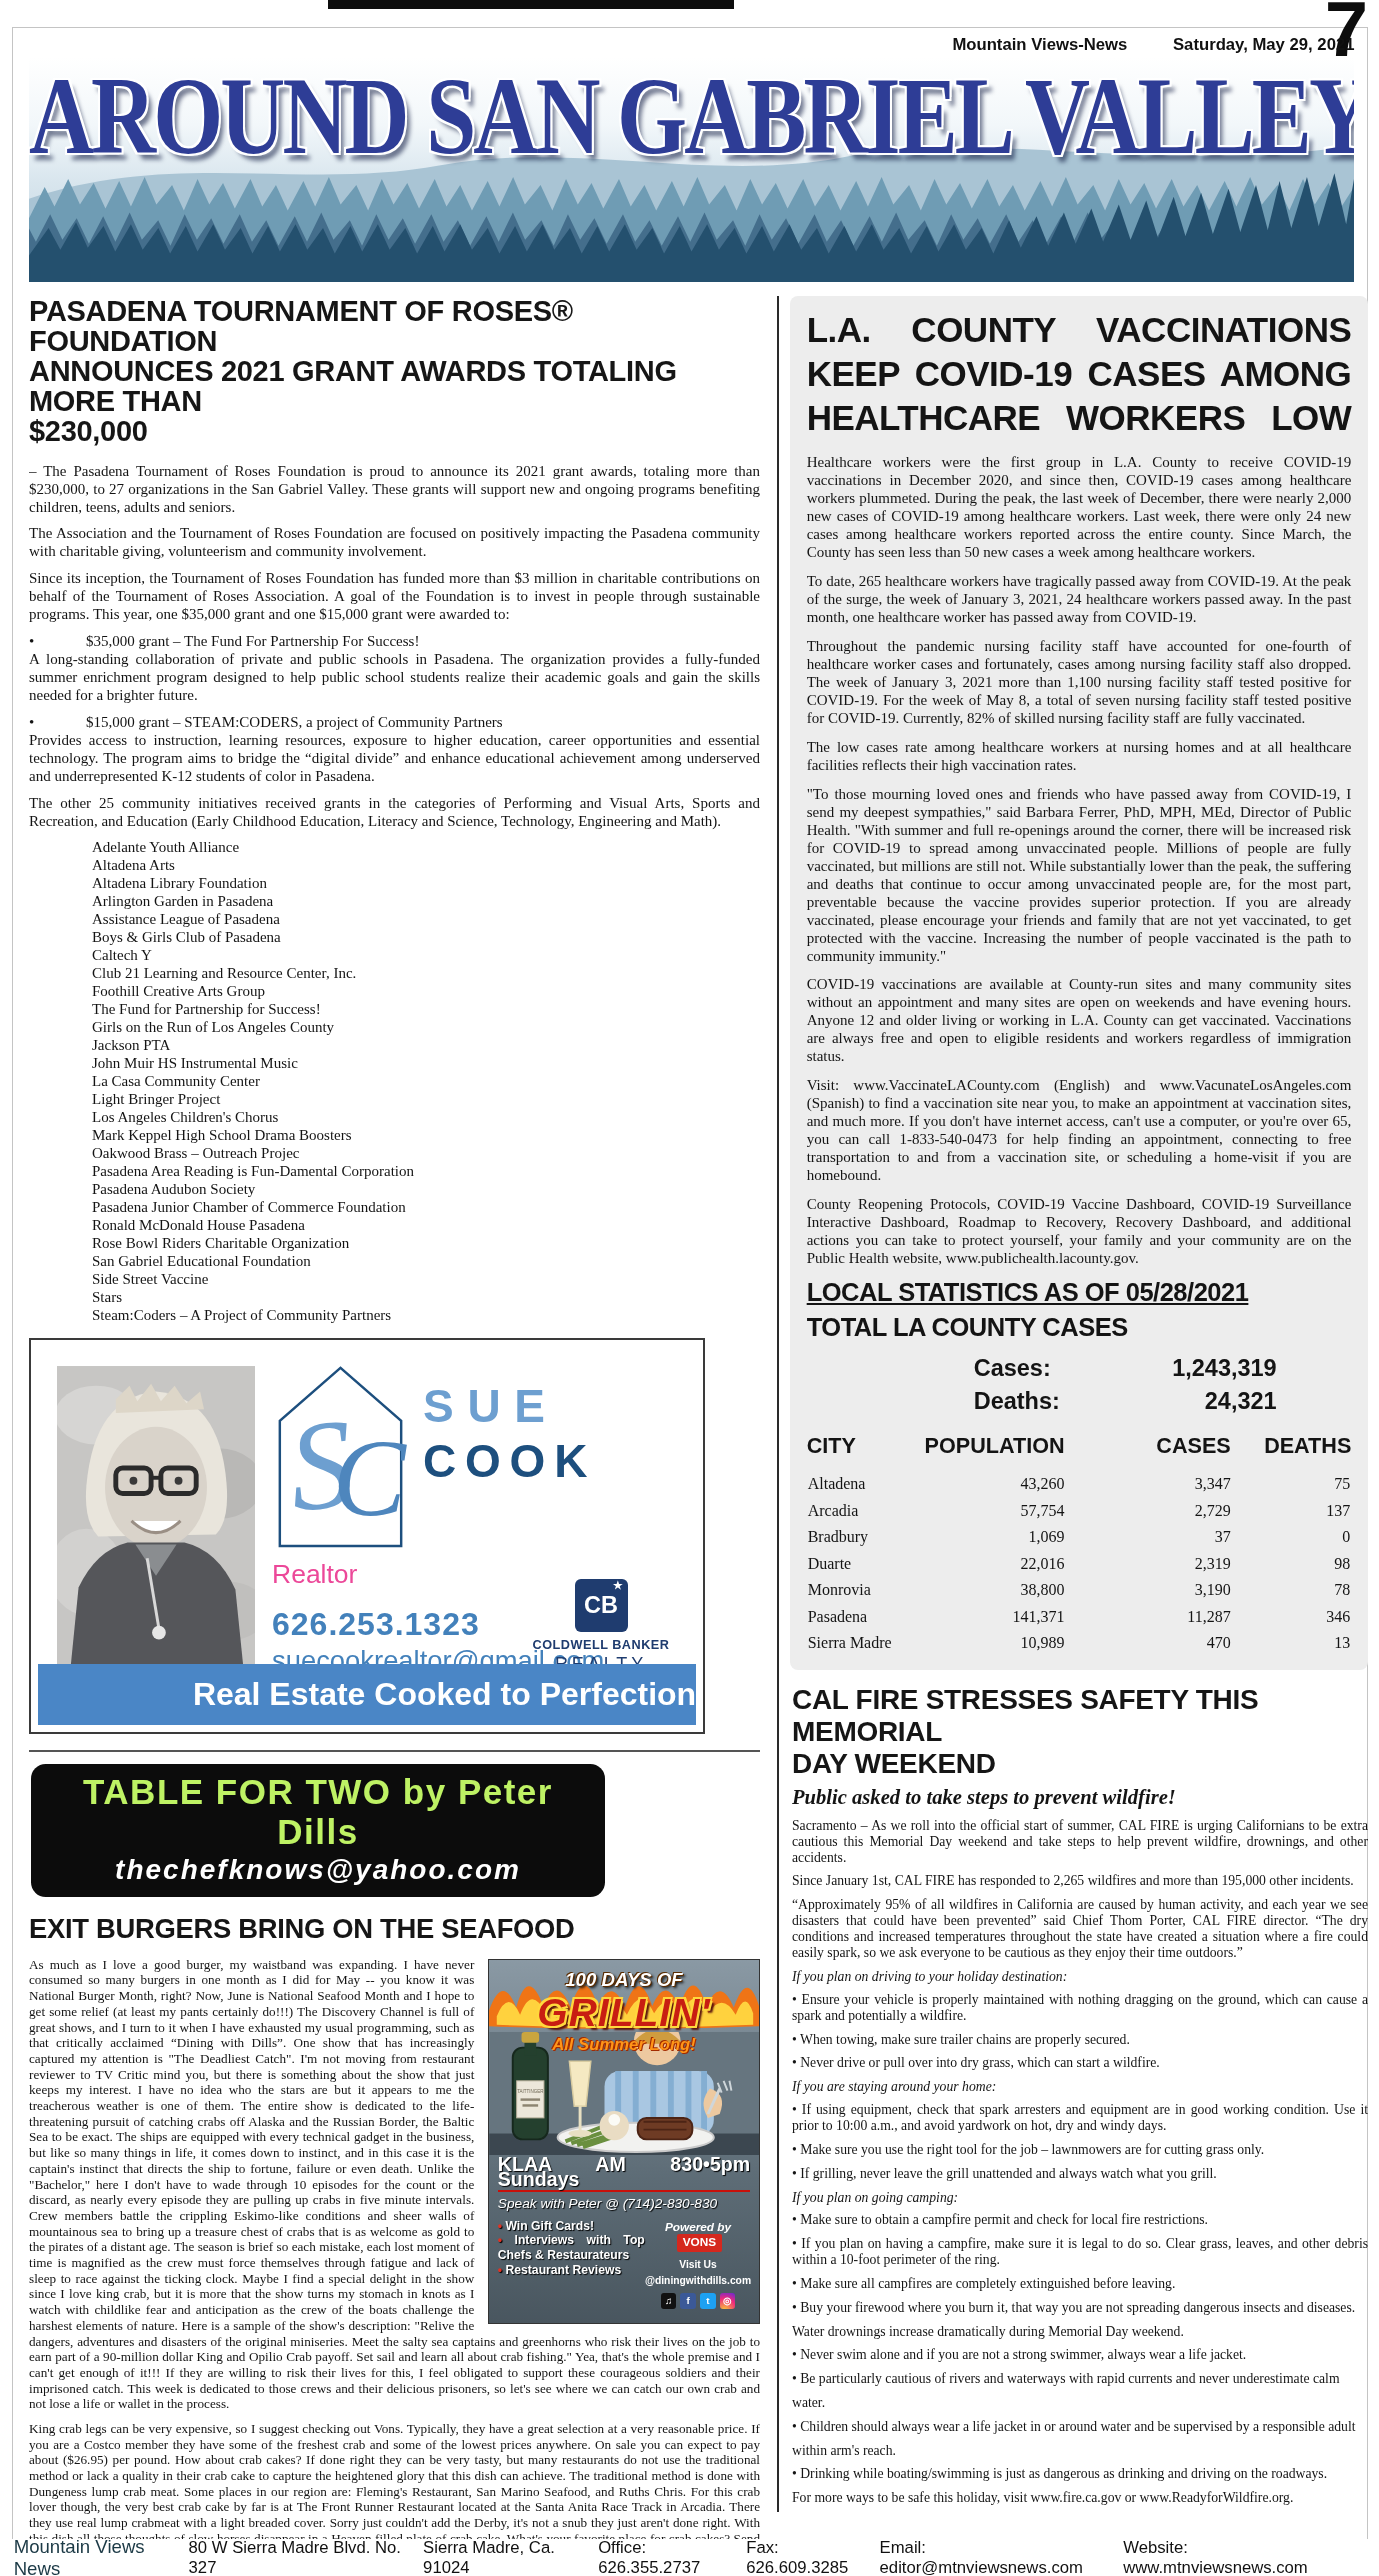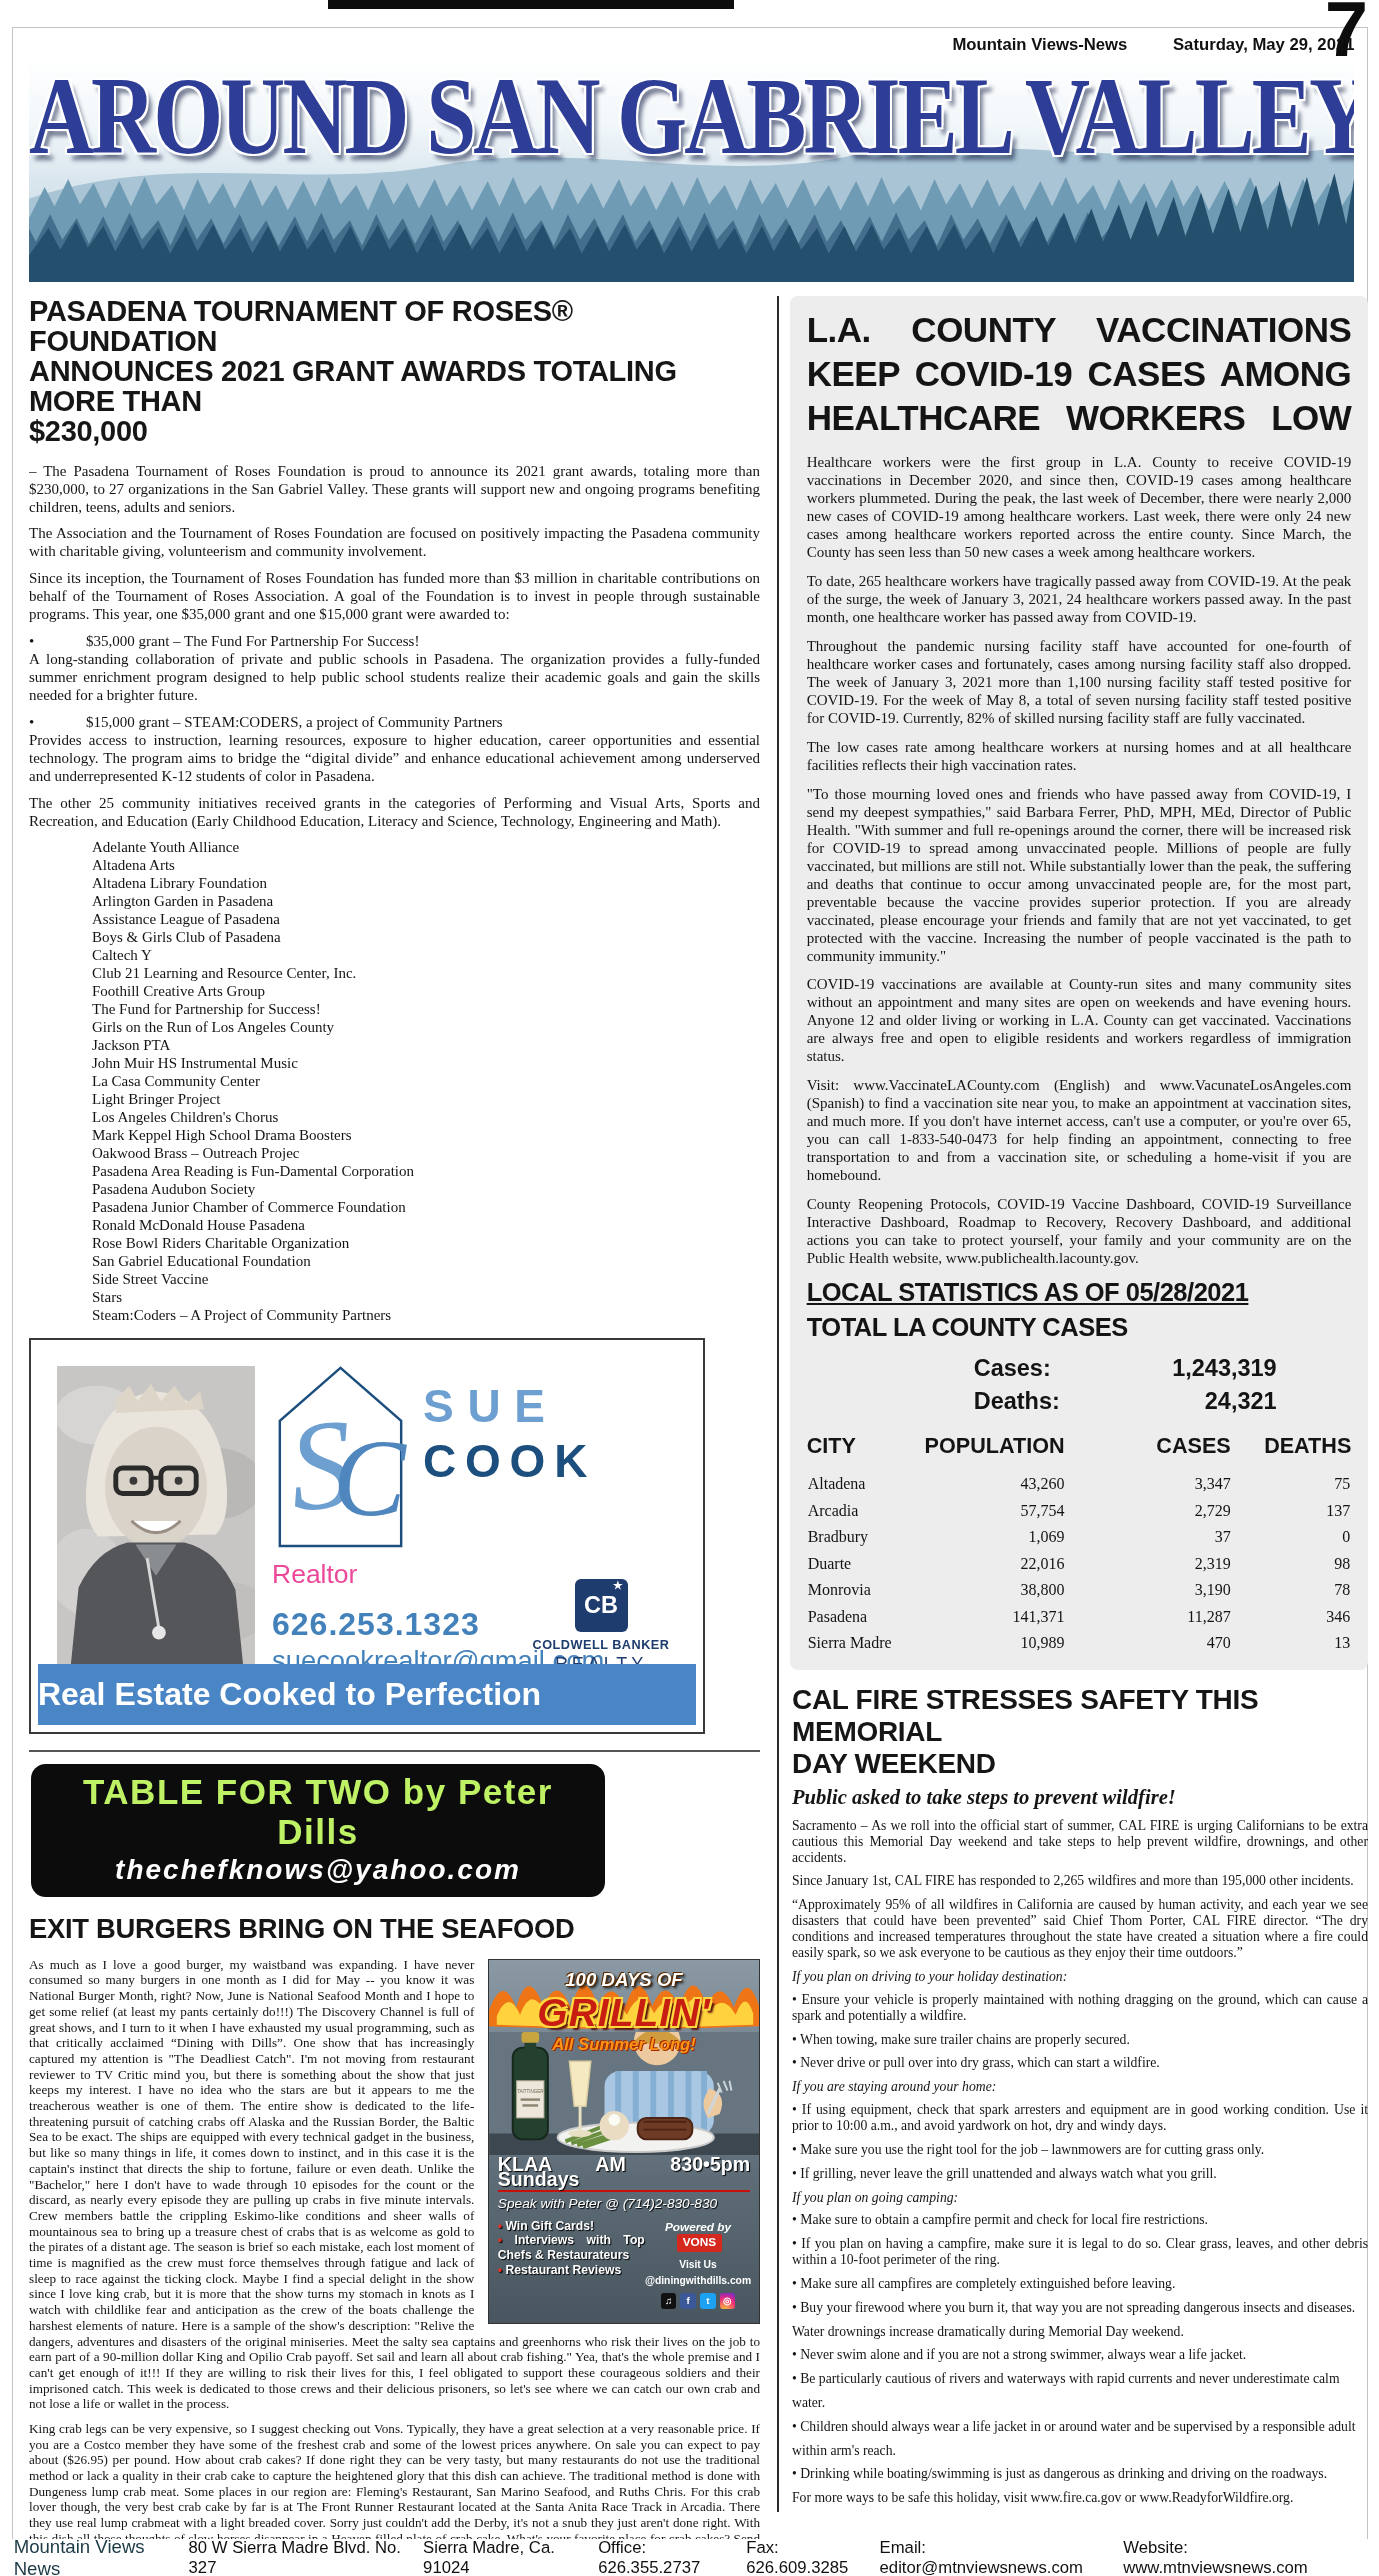--- a/index.html
+++ b/index.html
@@ -45,21 +45,21 @@
   .sc-phone{font-size:32px;font-weight:bold;letter-spacing:1px;}
   .sc-email{font-size:27.4px;margin-top:2px;}
   .sc-lic{font-size:18.6px;font-weight:bold;margin-top:2.9px;}
   .cb{position:absolute;right:23.5px;top:239px;width:157px;text-align:center;font-family:"Liberation Sans",sans-serif;color:#1f3c6f;}
   .cb-mark{position:relative;width:53px;height:53px;background:#1f3c6f;border-radius:5.9px;margin:0 auto 5.9px auto;
            color:#fff;font-weight:bold;font-size:23.5px;line-height:53px;}
   .cb-star{position:absolute;top:1px;right:4.9px;font-size:10.8px;line-height:10.8px;}
   .cb-line1{font-size:12.7px;font-weight:bold;letter-spacing:0.5px;}
   .cb-line2{font-size:18px;letter-spacing:3.9px;margin-top:2px;}
   .sc-tagline{position:absolute;left:6.9px;right:6.9px;bottom:6.9px;height:61px;background:#4a86c6;
-              color:#fff;font:bold 32px/61px "Liberation Sans",sans-serif;text-align:left;}
+              color:#fff;font:bold 32px/61px "Liberation Sans",sans-serif;text-align:right;}
   .left-rule{border:none;border-top:2px solid #555;margin:15.7px 0 11.8px 0;}
   
   .t42-banner{width:574px;margin-left:2px;background:#0c0c0c;border-radius:14.7px;padding:8.8px 9.8px 10.8px 9.8px;text-align:center;}
   .t42-b1{color:#bef264;font:bold 35px "Liberation Sans",sans-serif;letter-spacing:1.5px;}
   .t42-b2{color:#fff;font:bold italic 28px "Liberation Sans",sans-serif;letter-spacing:2px;margin-top:2px;}
   .exit-head{font:bold 27.4px "Liberation Sans",sans-serif;margin:15.7px 0 11.8px 0;letter-spacing:-0.3px;}
   .t42-body{font-size:13.2px;line-height:15.7px;text-align:justify;}
   .t42-body p{margin:0 0 8.8px 0;}
   
   .grillin{position:relative;float:right;width:272px;height:365px;margin:2px 0 9.8px 13.7px;

